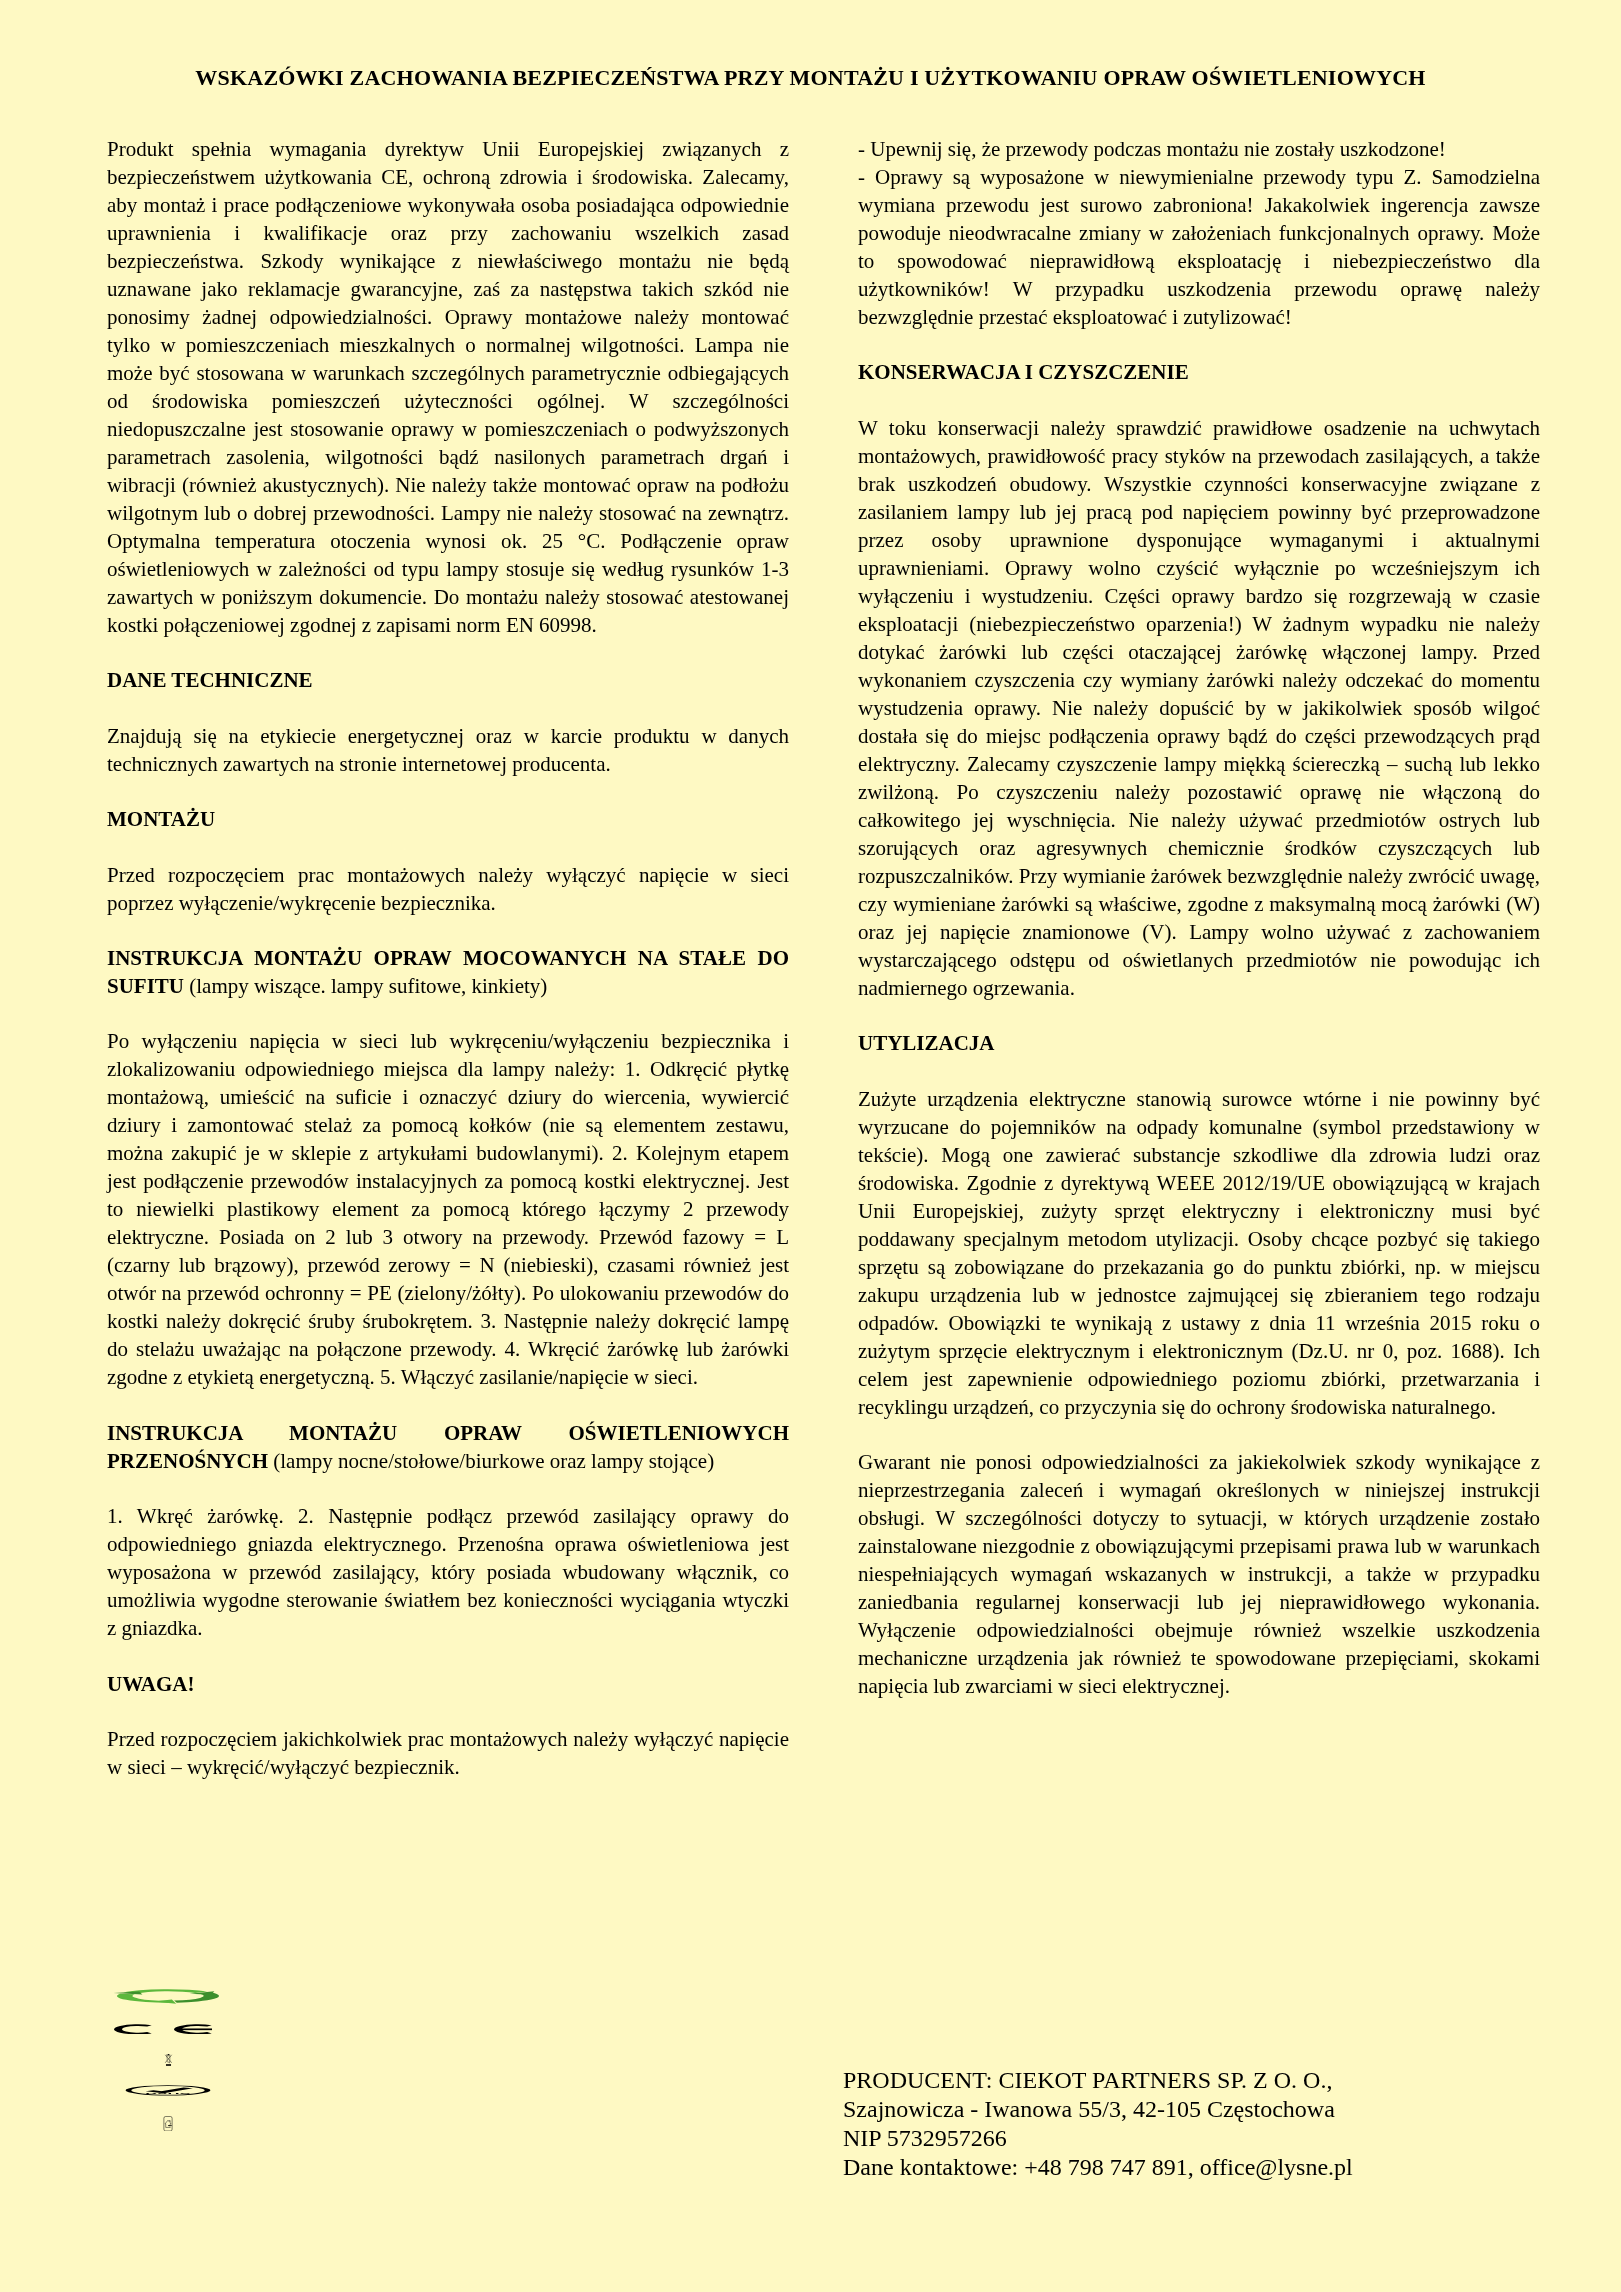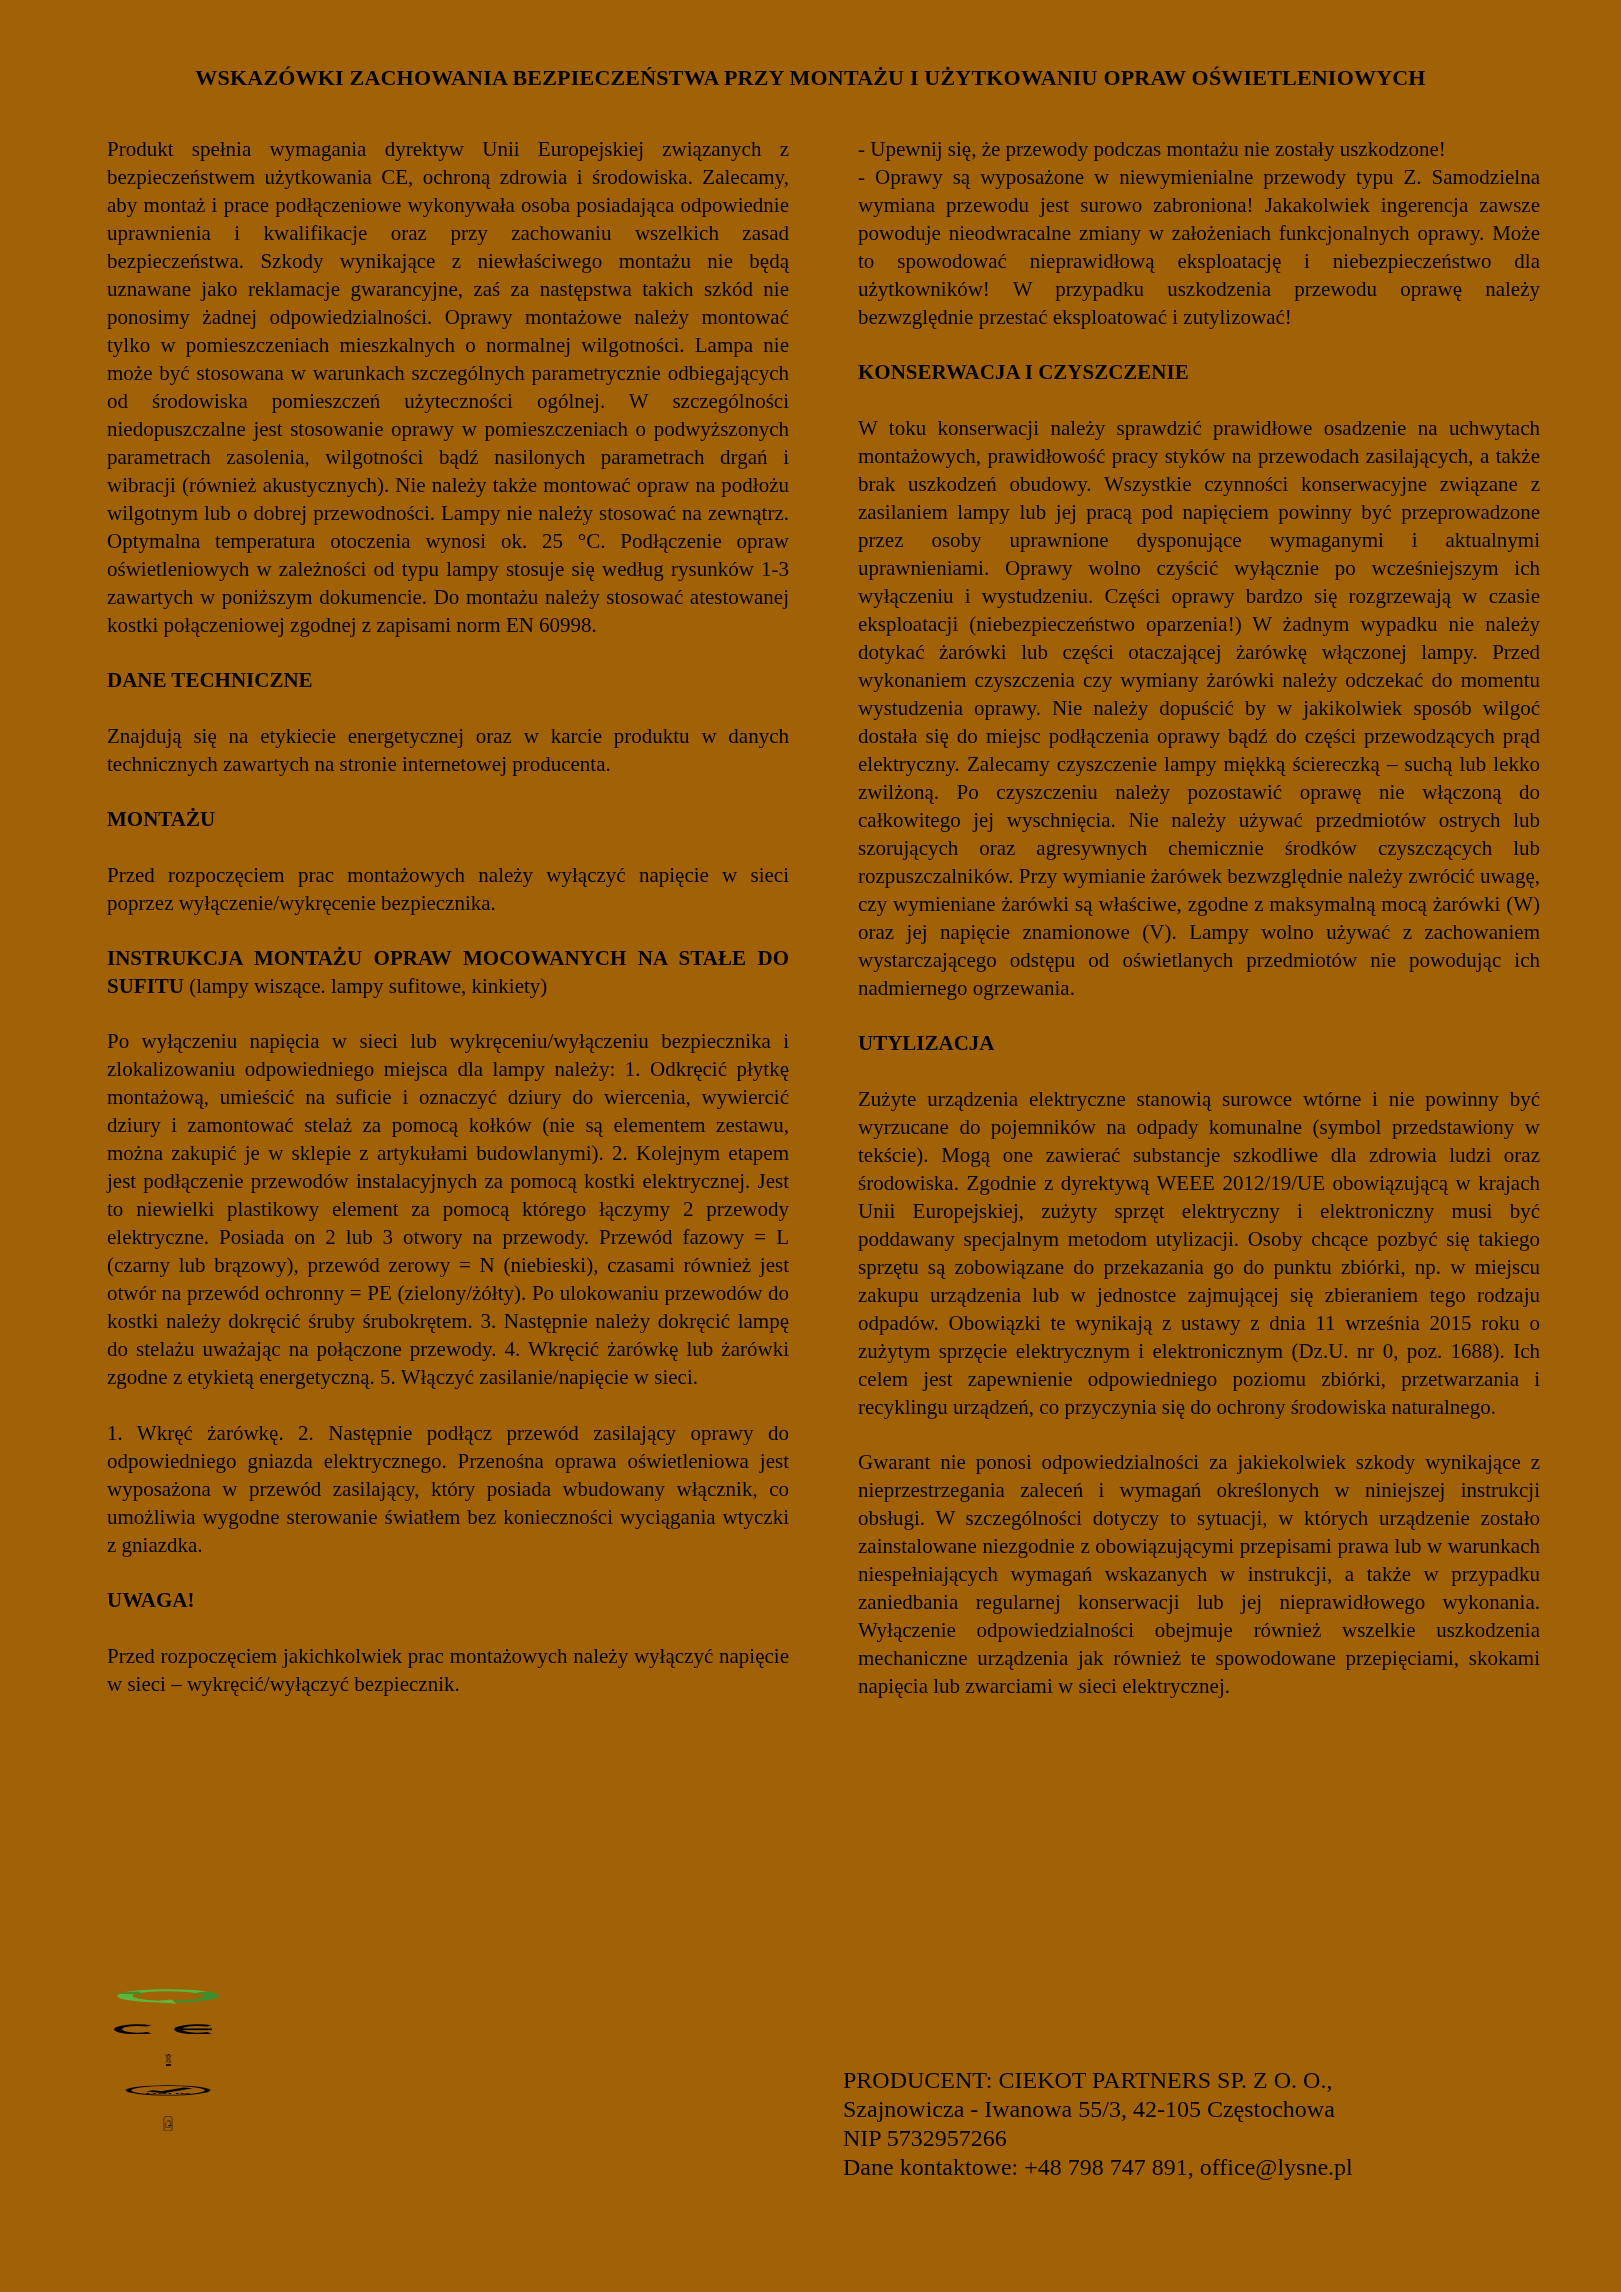--- a/index.html
+++ b/index.html
@@ -1,19 +1,19 @@
 <!DOCTYPE html>
 <html lang="pl"><head>
 <meta charset="utf-8">
 <style>
   html,body{margin:0;padding:0;background:#888;}
   .page{
     position:relative;
     width:1621px;height:2293px;
-    background:#a16207;
+    background:#fef9c3;
     color:#000;
     font-family:"Liberation Serif", serif;
     overflow:hidden;
     margin:0 auto;
   }
   .title{
     position:absolute;
     top:65px;left:94px;width:1433px;
     text-align:center;
     font-weight:bold;
@@ -71,20 +71,21 @@
 
       <h2>DANE TECHNICZNE</h2>
       <p>Znajdują się na etykiecie energetycznej oraz w karcie produktu w danych technicznych zawartych na stronie internetowej producenta.</p>
 
       <h2>MONTAŻU</h2>
       <p>Przed rozpoczęciem prac montażowych należy wyłączyć napięcie w sieci poprzez wyłączenie/wykręcenie bezpiecznika.</p>
 
       <h2><span>INSTRUKCJA MONTAŻU OPRAW MOCOWANYCH NA STAŁE DO SUFITU</span><span class="reg"> (lampy wiszące. lampy sufitowe, kinkiety)</span></h2>
       <p>Po wyłączeniu napięcia w sieci lub wykręceniu/wyłączeniu bezpiecznika i zlokalizowaniu odpowiedniego miejsca dla lampy należy: 1. Odkręcić płytkę montażową, umieścić na suficie i oznaczyć dziury do wiercenia, wywiercić dziury i zamontować stelaż za pomocą kołków (nie są elementem zestawu, można zakupić je w sklepie z artykułami budowlanymi). 2. Kolejnym etapem jest podłączenie przewodów instalacyjnych za pomocą kostki elektrycznej. Jest to niewielki plastikowy element za pomocą którego łączymy 2 przewody elektryczne. Posiada on 2 lub 3 otwory na przewody. Przewód fazowy = L (czarny lub brązowy), przewód zerowy = N (niebieski), czasami również jest otwór na przewód ochronny = PE (zielony/żółty). Po ulokowaniu przewodów do kostki należy dokręcić śruby śrubokrętem. 3. Następnie należy dokręcić lampę do stelażu uważając na połączone przewody. 4. Wkręcić żarówkę lub żarówki zgodne z etykietą energetyczną. 5. Włączyć zasilanie/napięcie w sieci.</p>
 
+      <h2><span>INSTRUKCJA MONTAŻU OPRAW OŚWIETLENIOWYCH PRZENOŚNYCH</span><span class="reg"> (lampy nocne/stołowe/biurkowe oraz lampy stojące)</span></h2>
       <p>1. Wkręć żarówkę. 2. Następnie podłącz przewód zasilający oprawy do odpowiedniego gniazda elektrycznego. Przenośna oprawa oświetleniowa jest wyposażona w przewód zasilający, który posiada wbudowany włącznik, co umożliwia wygodne sterowanie światłem bez konieczności wyciągania wtyczki z gniazdka.</p>
 
       <h2>UWAGA!</h2>
       <p>Przed rozpoczęciem jakichkolwiek prac montażowych należy wyłączyć napięcie w sieci – wykręcić/wyłączyć bezpiecznik.</p>
     </div>
 
     <div class="col">
       <p class="tight">- Upewnij się, że przewody podczas montażu nie zostały uszkodzone!</p>
       <p>- Oprawy są wyposażone w niewymienialne przewody typu Z. Samodzielna wymiana przewodu jest surowo zabroniona! Jakakolwiek ingerencja zawsze powoduje nieodwracalne zmiany w założeniach funkcjonalnych oprawy. Może to spowodować nieprawidłową eksploatację i niebezpieczeństwo dla użytkowników! W przypadku uszkodzenia przewodu oprawę należy bezwzględnie przestać eksploatować i zutylizować!</p>
 

